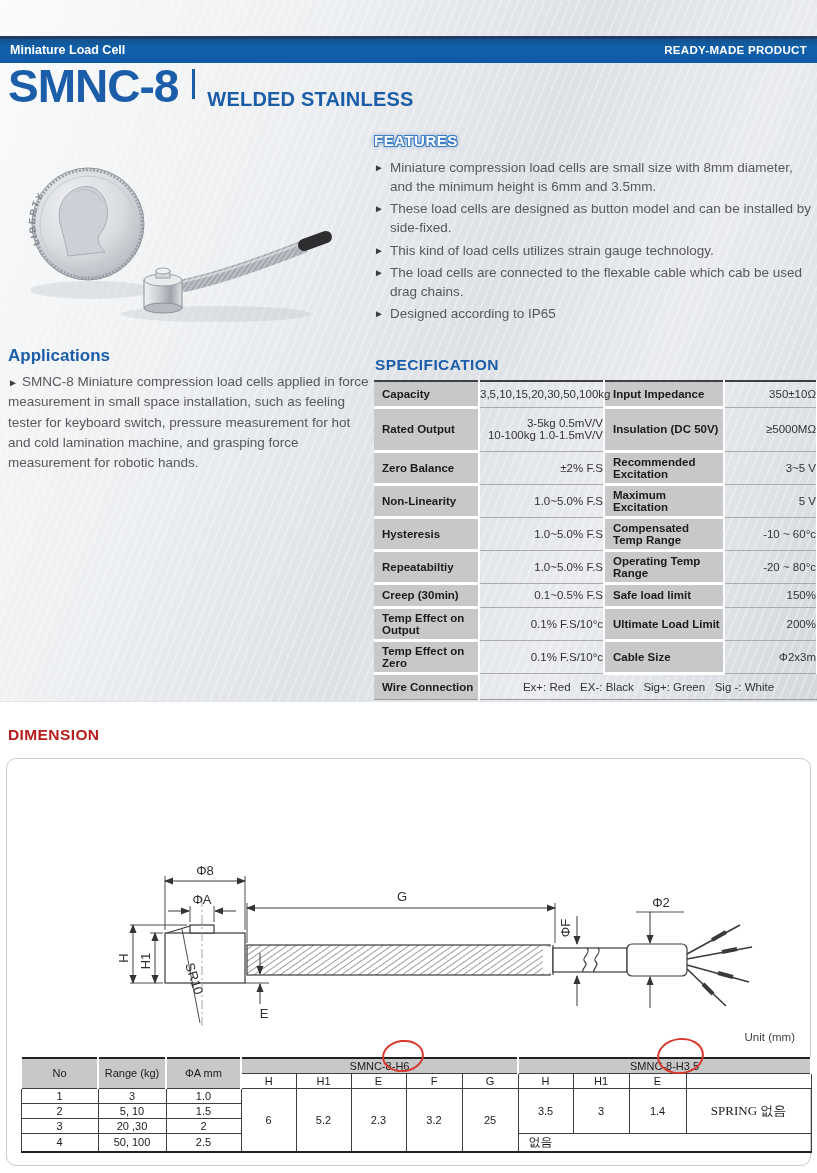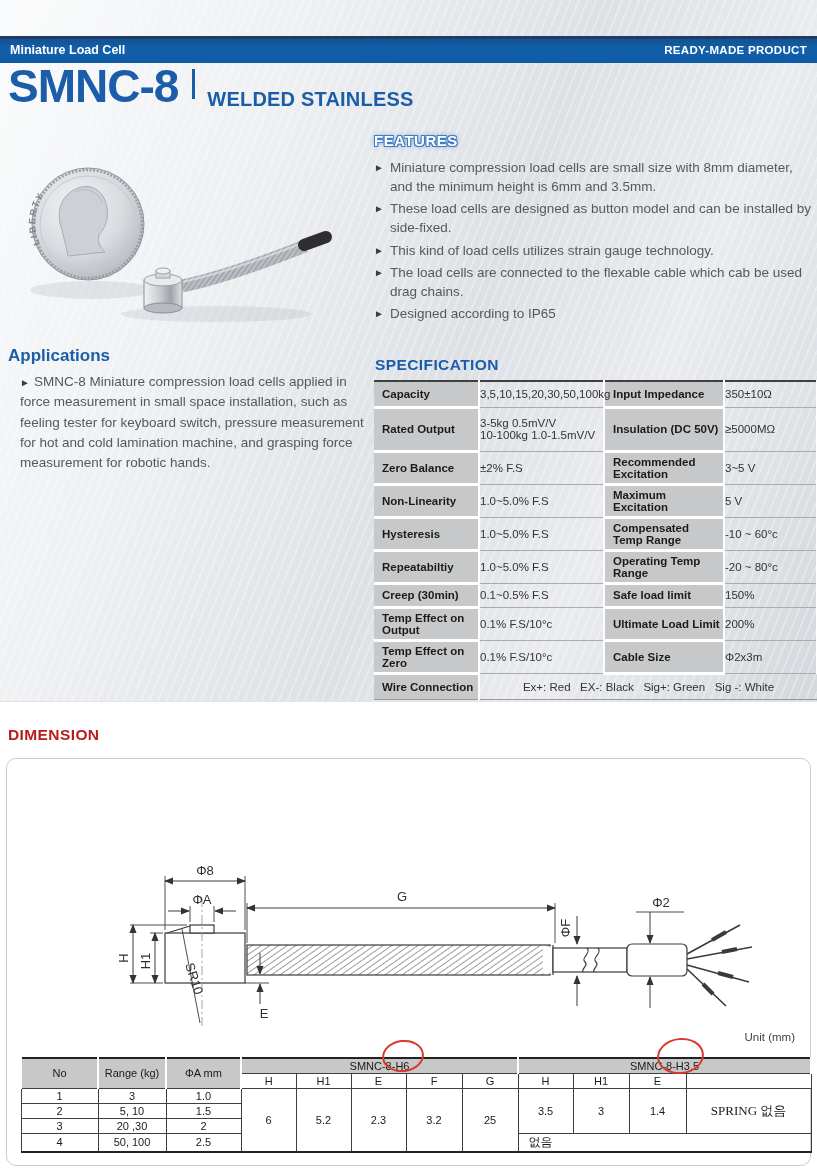--- a/index.html
+++ b/index.html
@@ -35,31 +35,31 @@
   .features{ position:absolute; left:374px; top:132px; width:442px; }
   .features h2{ display:inline-block; color:#fff; font-size:15px; letter-spacing:.5px; font-weight:bold;
     text-shadow:-1px -1px 0 #3d7cc2, 1px -1px 0 #3d7cc2, -1px 1px 0 #3d7cc2, 1px 1px 0 #3d7cc2, 0 0 5px #3d7cc2; }
   .features ul{ list-style:none; margin-top:8px; }
   .features li{ display:flex; font-size:13.5px; color:#57585a; line-height:1.42; margin-bottom:3px; }
   .features .bullet{ color:#3c3d3f; font-size:10px; margin:3px 6px 0 0; flex:0 0 auto; }
 
   
   .apps{ position:absolute; left:8px; top:346px; width:364px; }
   .apps h2{ color:#1b5da8; font-size:17px; font-weight:bold; margin-bottom:6px; }
-  .apps p{ font-size:13.5px; color:#57585a; line-height:1.5;margin-left:12px; }
+  .apps p{ font-size:13.5px; color:#57585a; line-height:1.5; }
   .apps .bullet{ color:#3c3d3f; font-size:10px; margin-right:4px; }
 
   
   .spec-head{ position:absolute; left:375px; top:356px; color:#1b5da8; font-size:15.5px; font-weight:bold; letter-spacing:.4px; }
   .spec-table{ position:absolute; left:374px; top:380px; width:443px;
     border-collapse:collapse; table-layout:fixed; font-size:11.5px; border-top:2px solid #404040; }
   .spec-table td{ vertical-align:middle; }
   .spec-table td.lab{ background:#c7c8c9; font-weight:bold; color:#1b1b1b; padding:3px 2px 3px 8px;
     border-bottom:3px solid #fff; border-right:2px solid #fff; }
-  .spec-table td.val{ background:transparent; text-align:left; color:#333;
+  .spec-table td.val{ background:transparent; text-align:right; color:#333;
     border-bottom:1px solid #ababab; border-right:2px solid #fff; white-space:pre-line; }
   .spec-table tr{ height:24px; }
   .spec-table tr.h26{ height:26px; } .spec-table tr.h30{ height:30px; } .spec-table tr.h44{ height:44px; }
   .spec-table td.wire{ text-align:center; white-space:pre; color:#333; border-bottom:1px solid #9a9a9a; }
   .spec-table tr:last-child td.lab{ border-bottom:1px solid #9a9a9a; }
 
   
   .dim-head{ position:absolute; left:8px; top:726px; color:#b91c1c; font-size:15.5px; font-weight:bold; letter-spacing:.4px; }
   .dim-box{ position:absolute; left:6px; top:758px; width:805px; height:408px;
     border:1px solid #c9cccf; border-radius:10px; background:#fff; }

